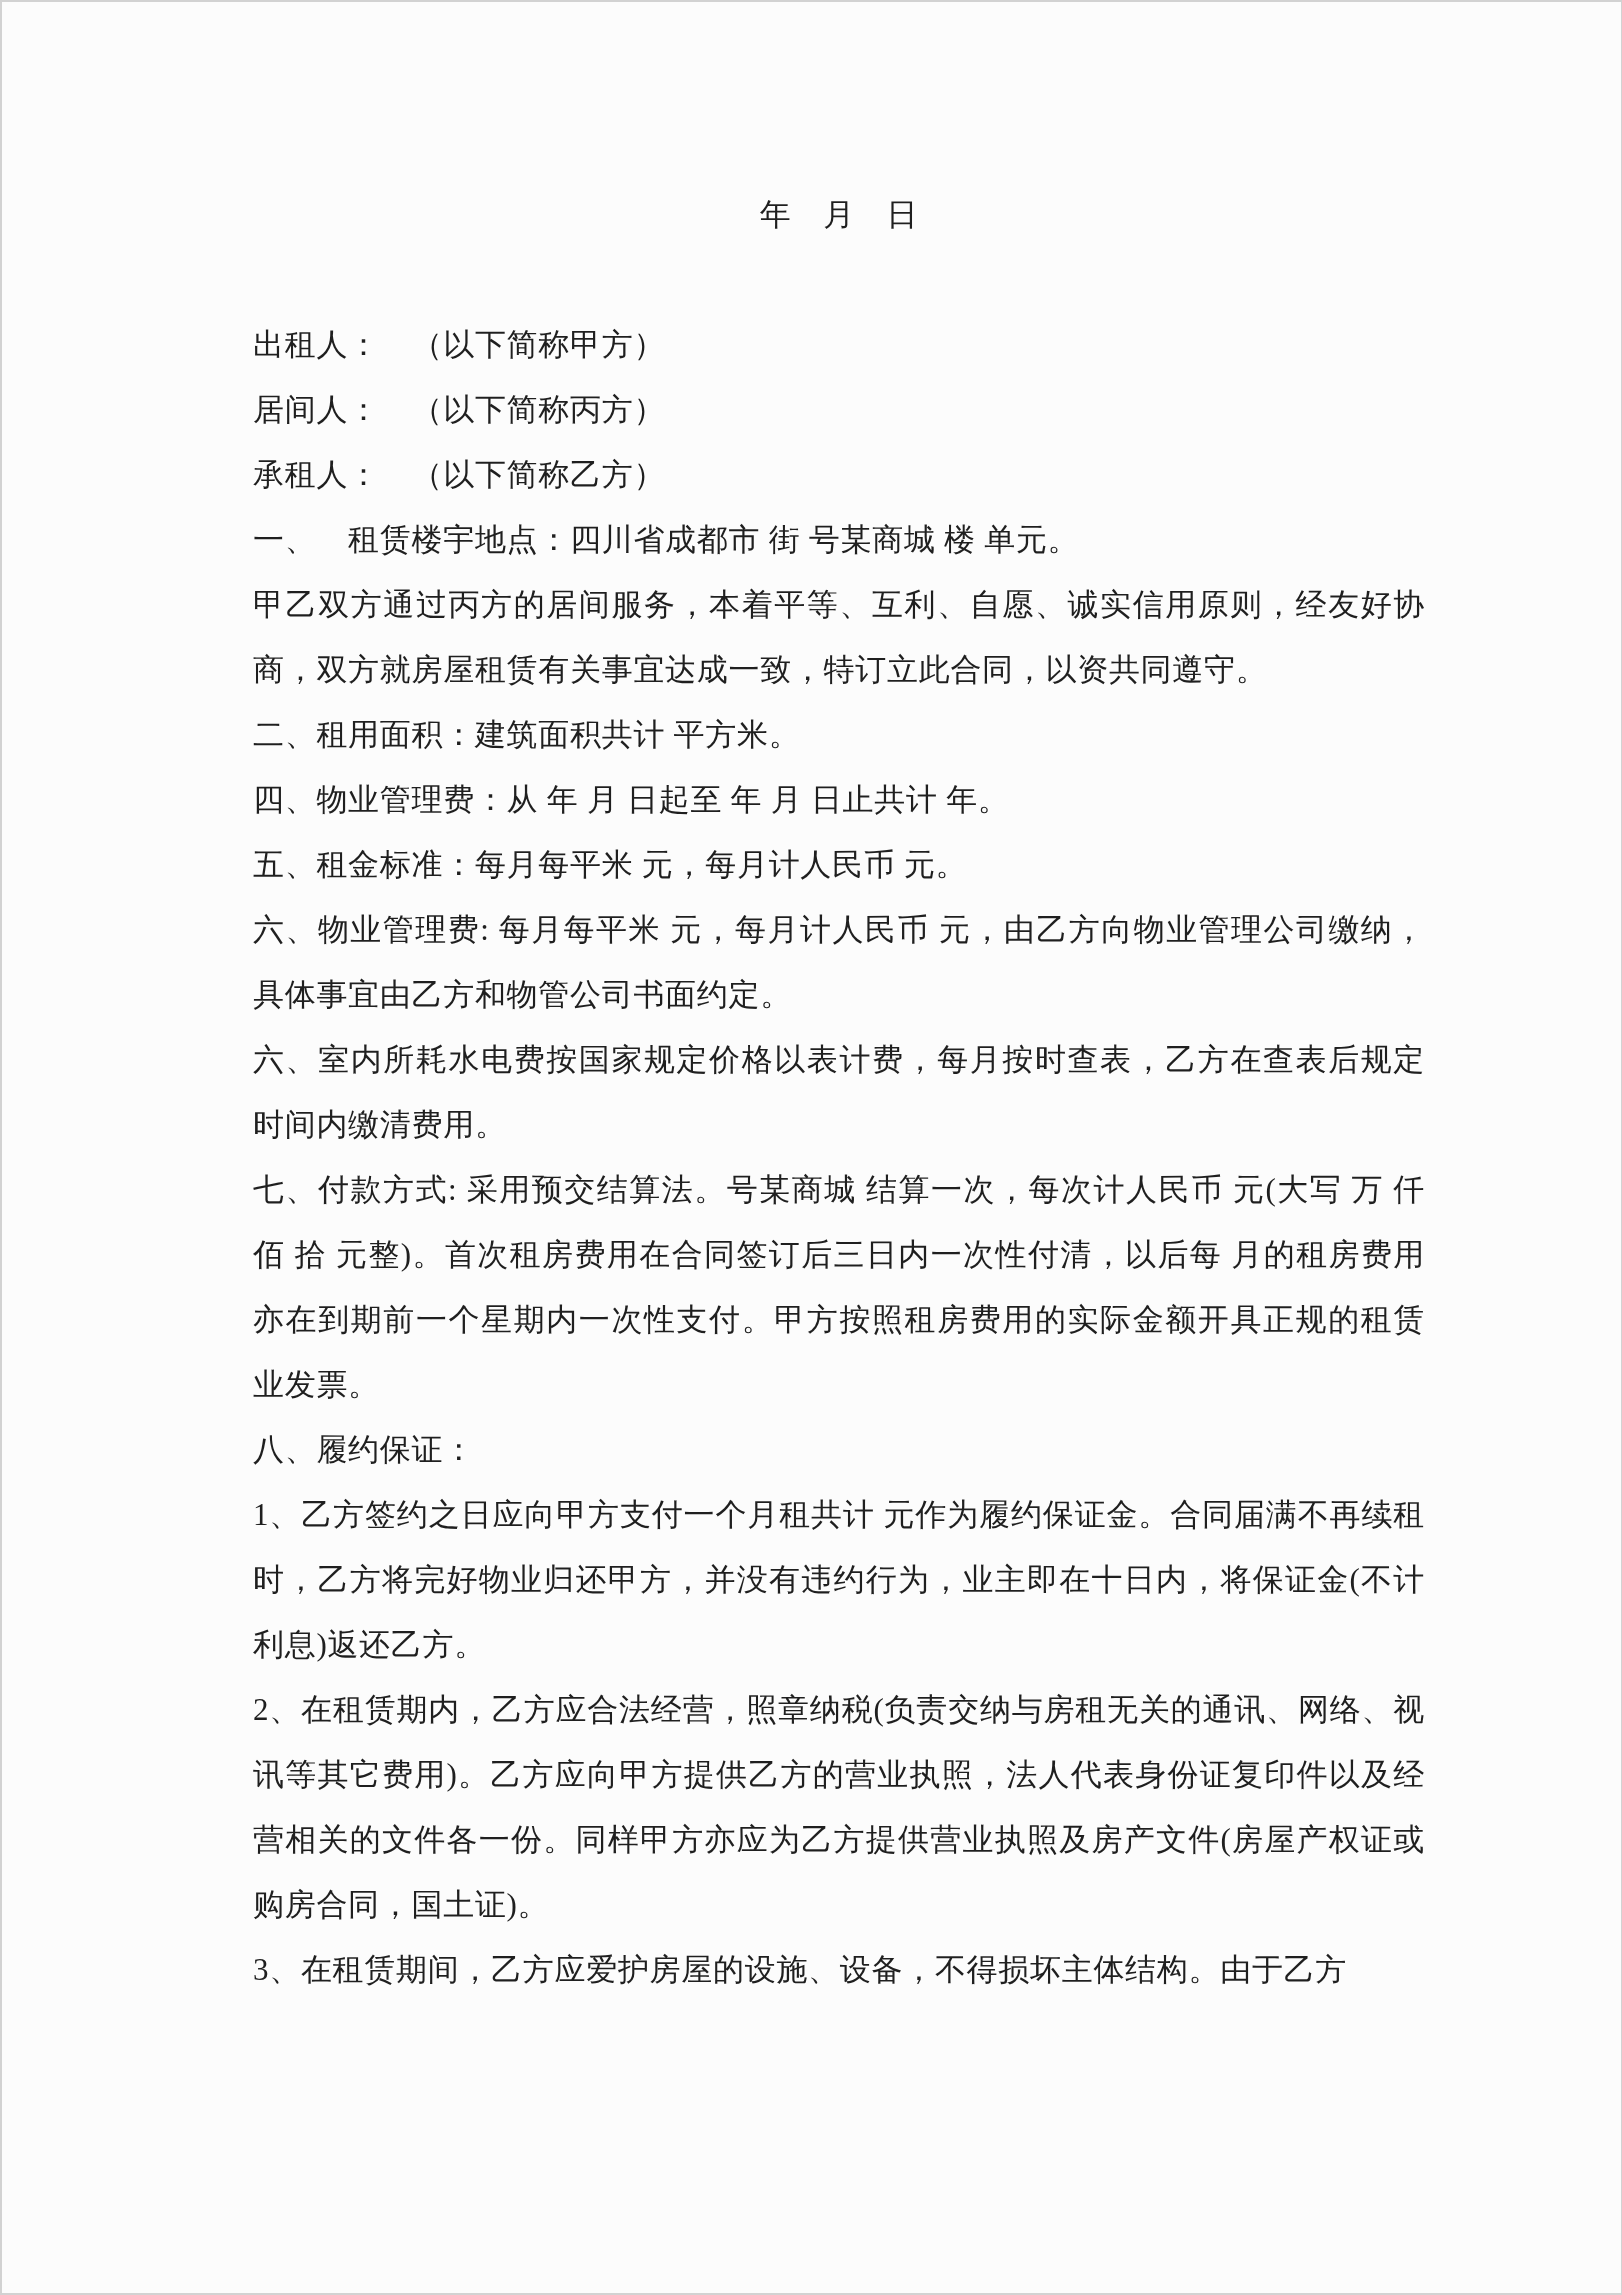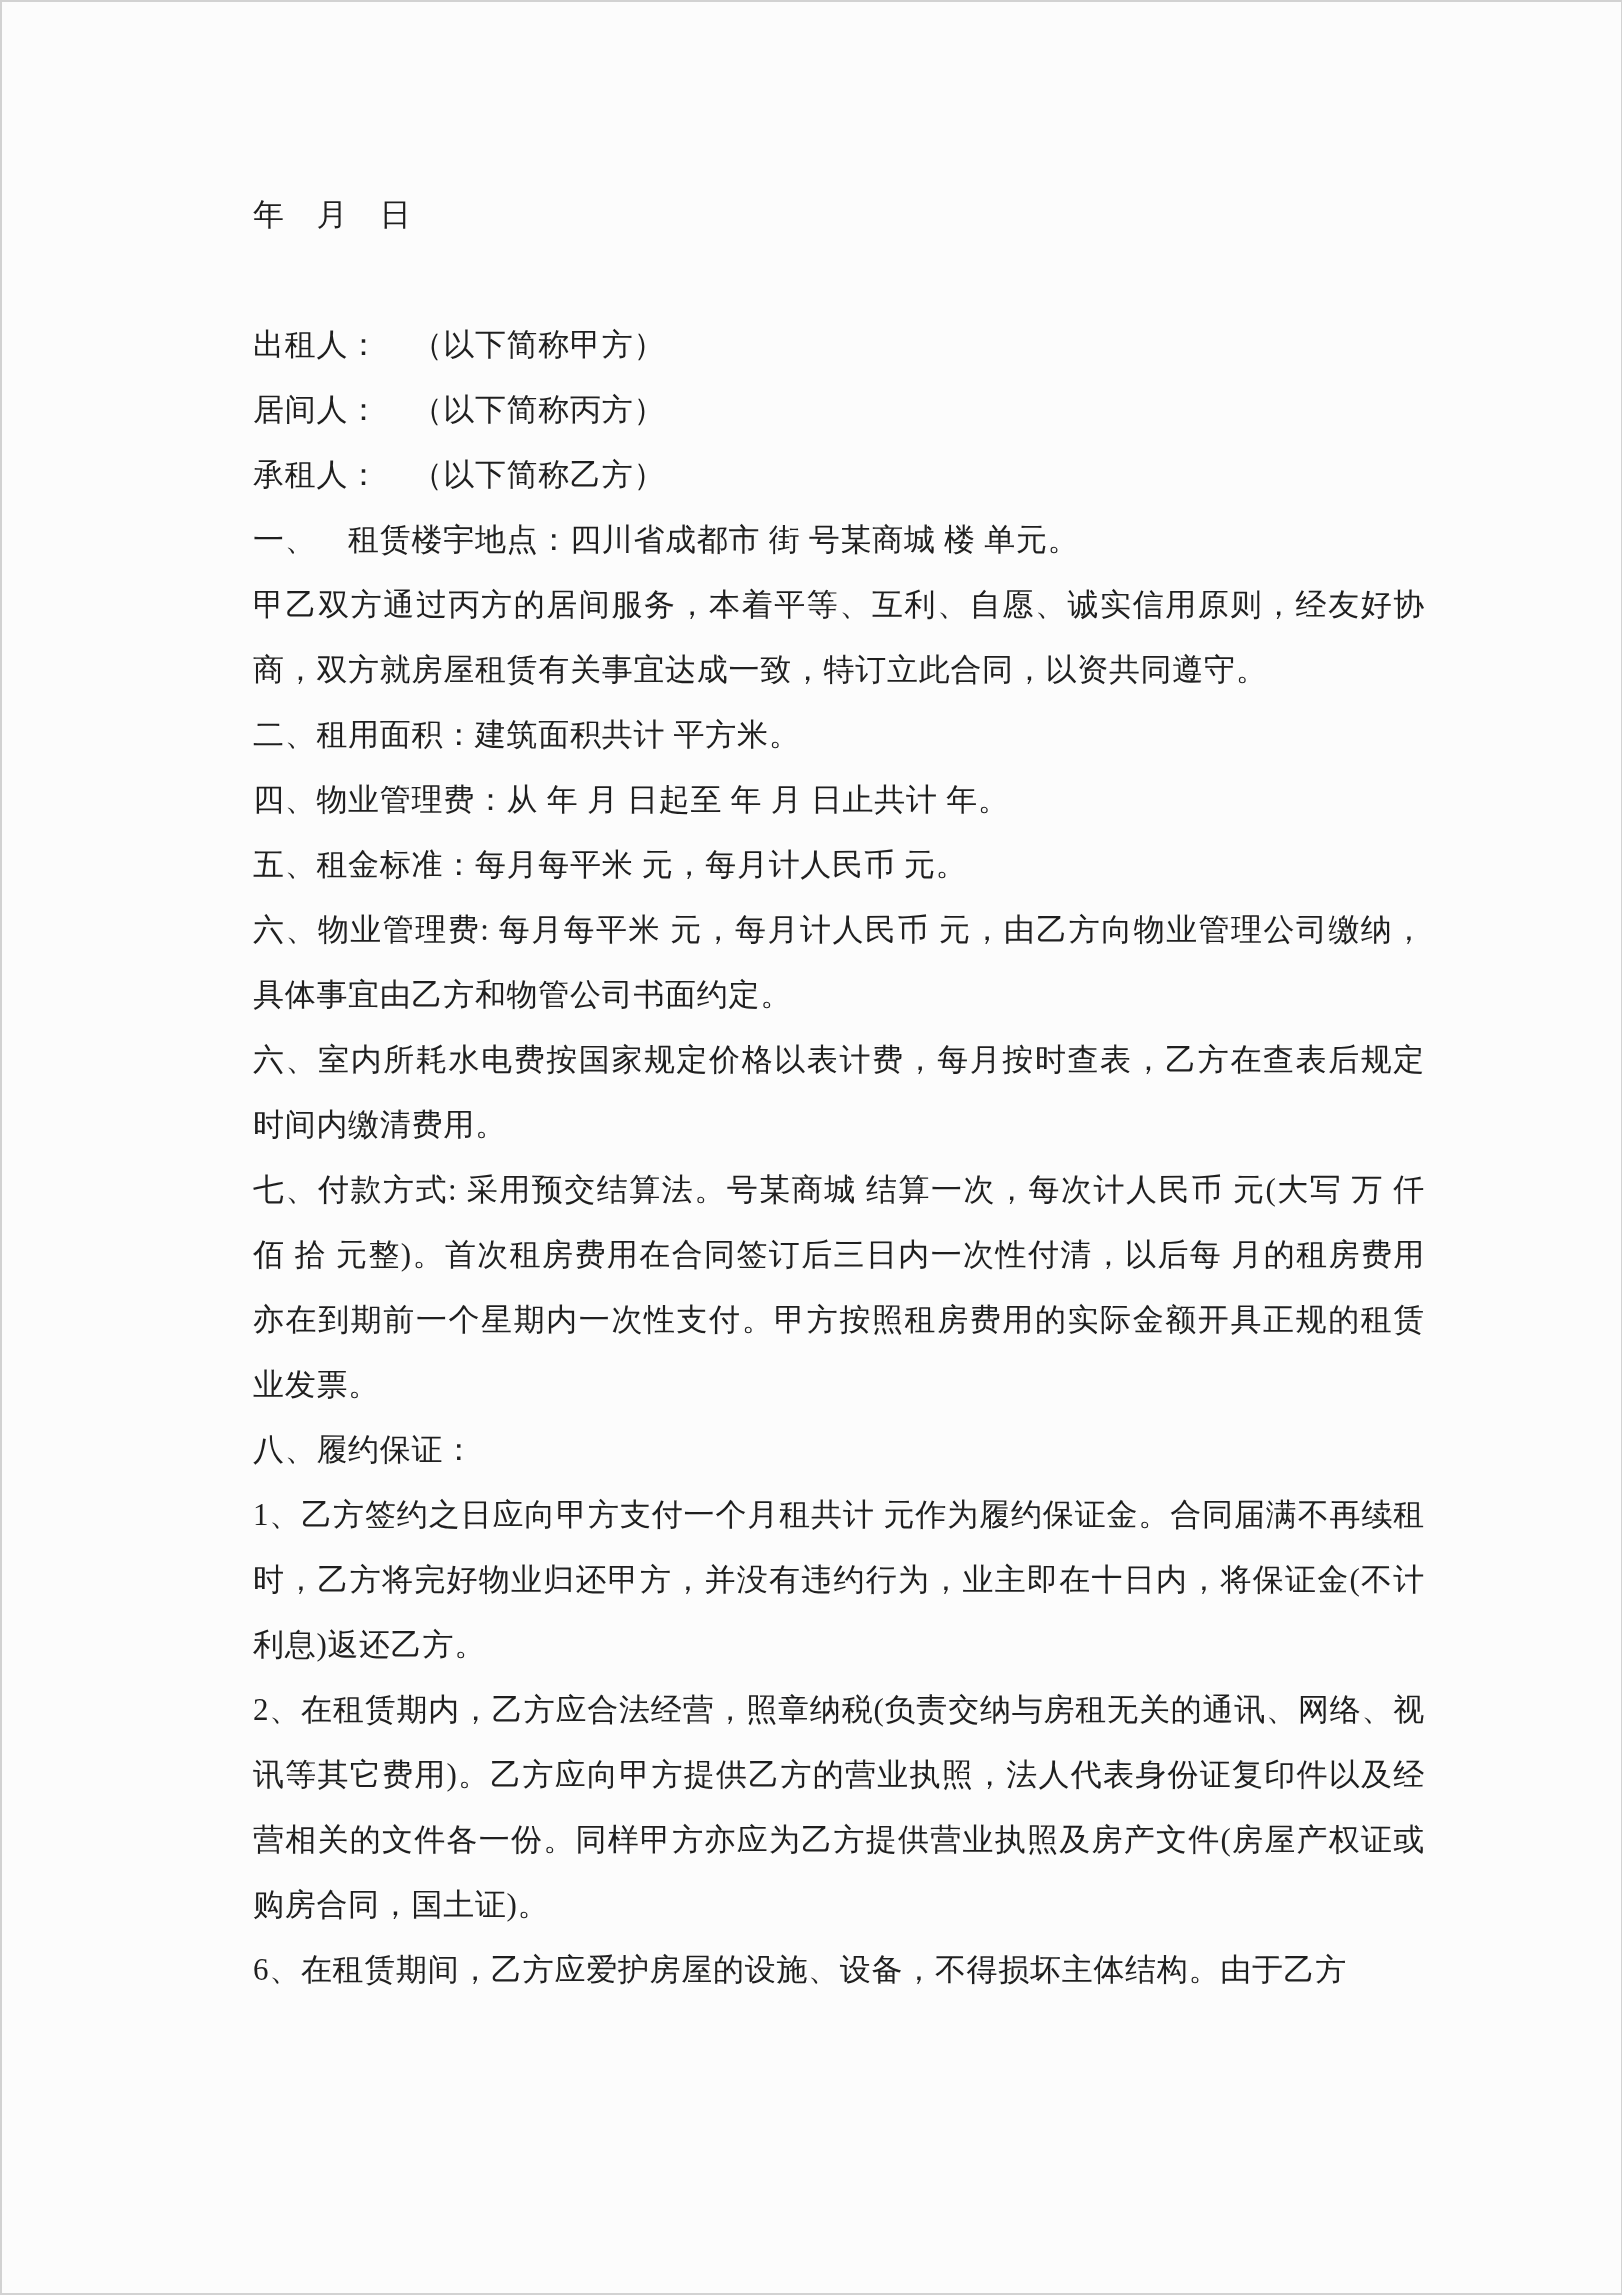--- a/index.html
+++ b/index.html
@@ -22,21 +22,21 @@
   }
   .page p {
     margin: 0;
     line-height: 65px;
     text-align: justify;
     letter-spacing: 0.7px;
     word-break: break-all;
   }
   .page p.date-line {
     margin-bottom: 65px;
-    text-align: left;
+    text-align: center;
   }
 </style>
 </head>
 <body>
 
 <div class="page">
   <p class="date-line">年　月　日</p>
   <p>出租人：　（以下简称甲方）</p>
   <p>居间人：　（以下简称丙方）</p>
   <p>承租人：　（以下简称乙方）</p>
@@ -44,15 +44,15 @@
   <p>甲乙双方通过丙方的居间服务，本着平等、互利、自愿、诚实信用原则，经友好协商，双方就房屋租赁有关事宜达成一致，特订立此合同，以资共同遵守。</p>
   <p>二、租用面积：建筑面积共计 平方米。</p>
   <p>四、物业管理费：从 年 月 日起至 年 月 日止共计 年。</p>
   <p>五、租金标准：每月每平米 元，每月计人民币 元。</p>
   <p>六、物业管理费: 每月每平米 元，每月计人民币 元，由乙方向物业管理公司缴纳，具体事宜由乙方和物管公司书面约定。</p>
   <p>六、室内所耗水电费按国家规定价格以表计费，每月按时查表，乙方在查表后规定时间内缴清费用。</p>
   <p>七、付款方式: 采用预交结算法。号某商城 结算一次，每次计人民币 元(大写 万 仟 佰 拾 元整)。首次租房费用在合同签订后三日内一次性付清，以后每 月的租房费用亦在到期前一个星期内一次性支付。甲方按照租房费用的实际金额开具正规的租赁业发票。</p>
   <p>八、履约保证：</p>
   <p>1、乙方签约之日应向甲方支付一个月租共计 元作为履约保证金。合同届满不再续租时，乙方将完好物业归还甲方，并没有违约行为，业主即在十日内，将保证金(不计利息)返还乙方。</p>
   <p>2、在租赁期内，乙方应合法经营，照章纳税(负责交纳与房租无关的通讯、网络、视讯等其它费用)。乙方应向甲方提供乙方的营业执照，法人代表身份证复印件以及经营相关的文件各一份。同样甲方亦应为乙方提供营业执照及房产文件(房屋产权证或购房合同，国土证)。</p>
-  <p>6、在租赁期间，乙方应爱护房屋的设施、设备，不得损坏主体结构。由于乙方</p>
+  <p>3、在租赁期间，乙方应爱护房屋的设施、设备，不得损坏主体结构。由于乙方</p>
 </div>
 
 
 </body></html>

